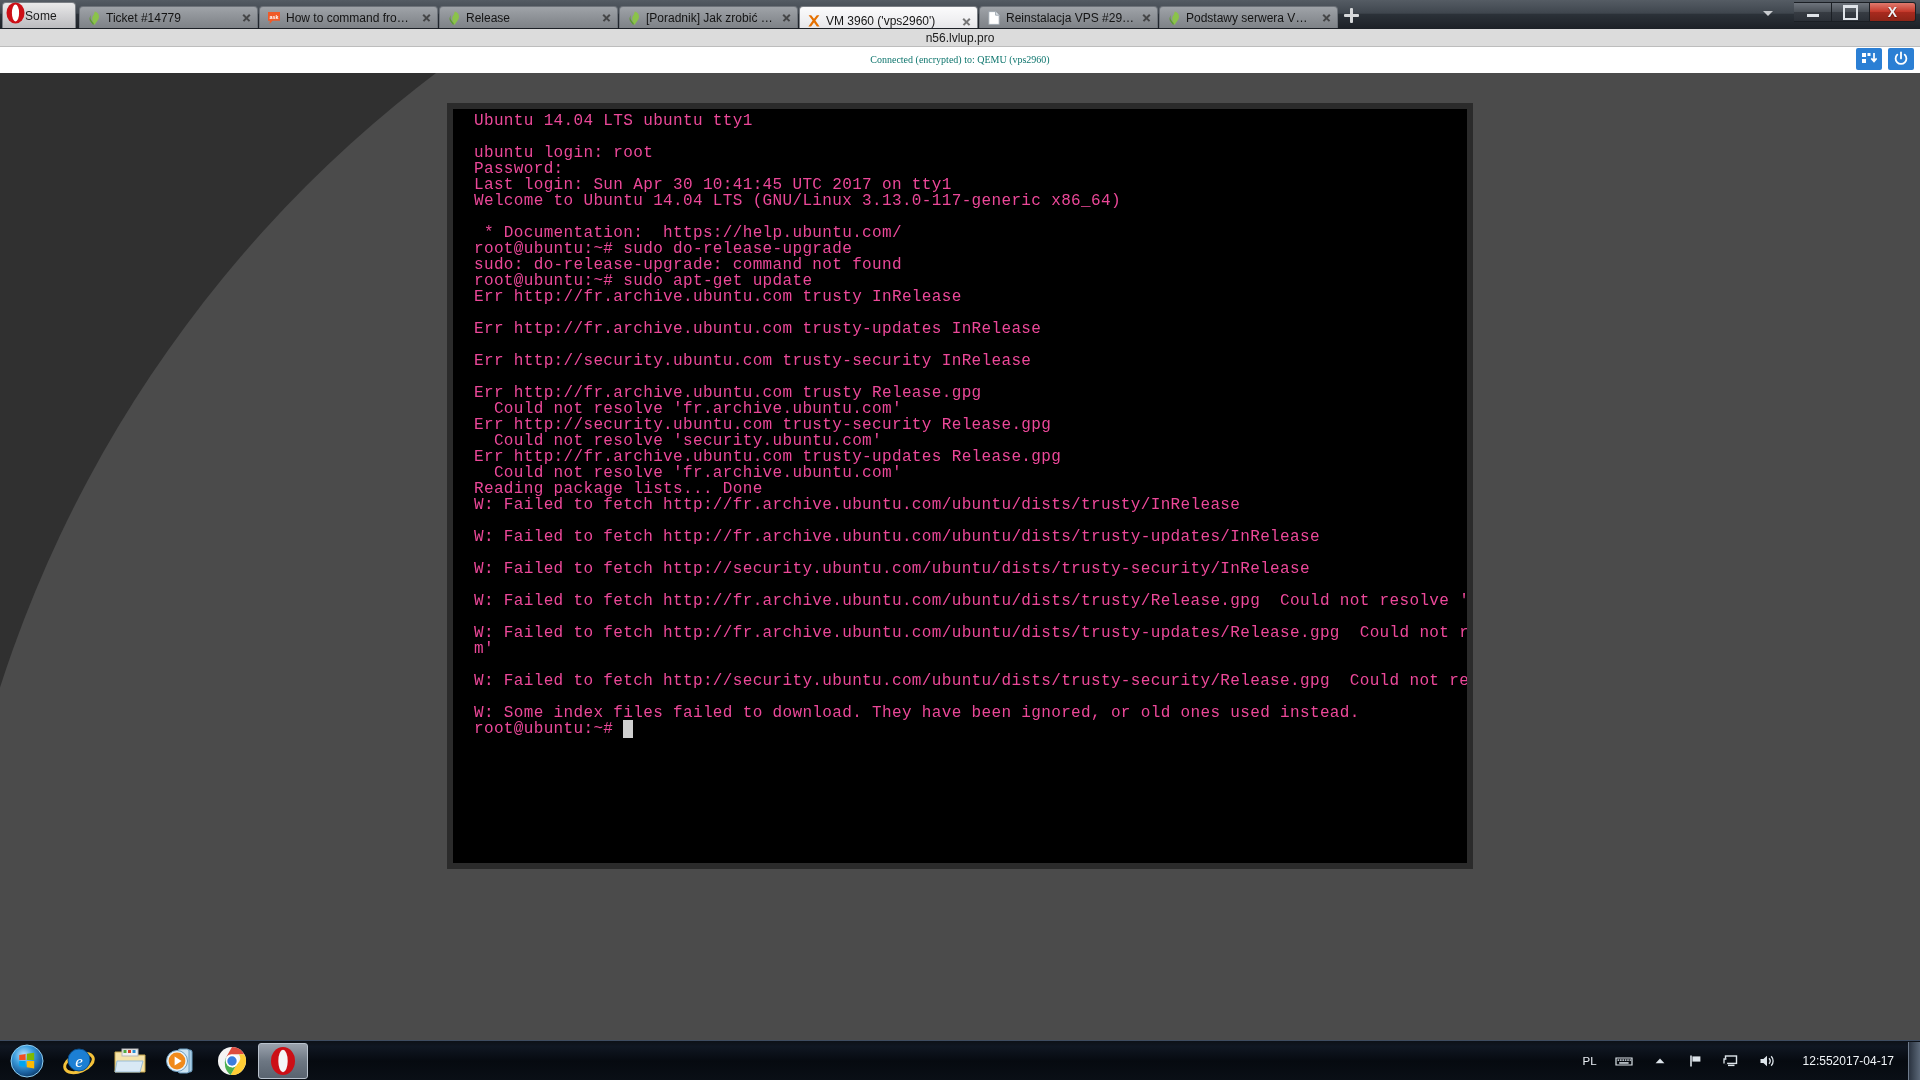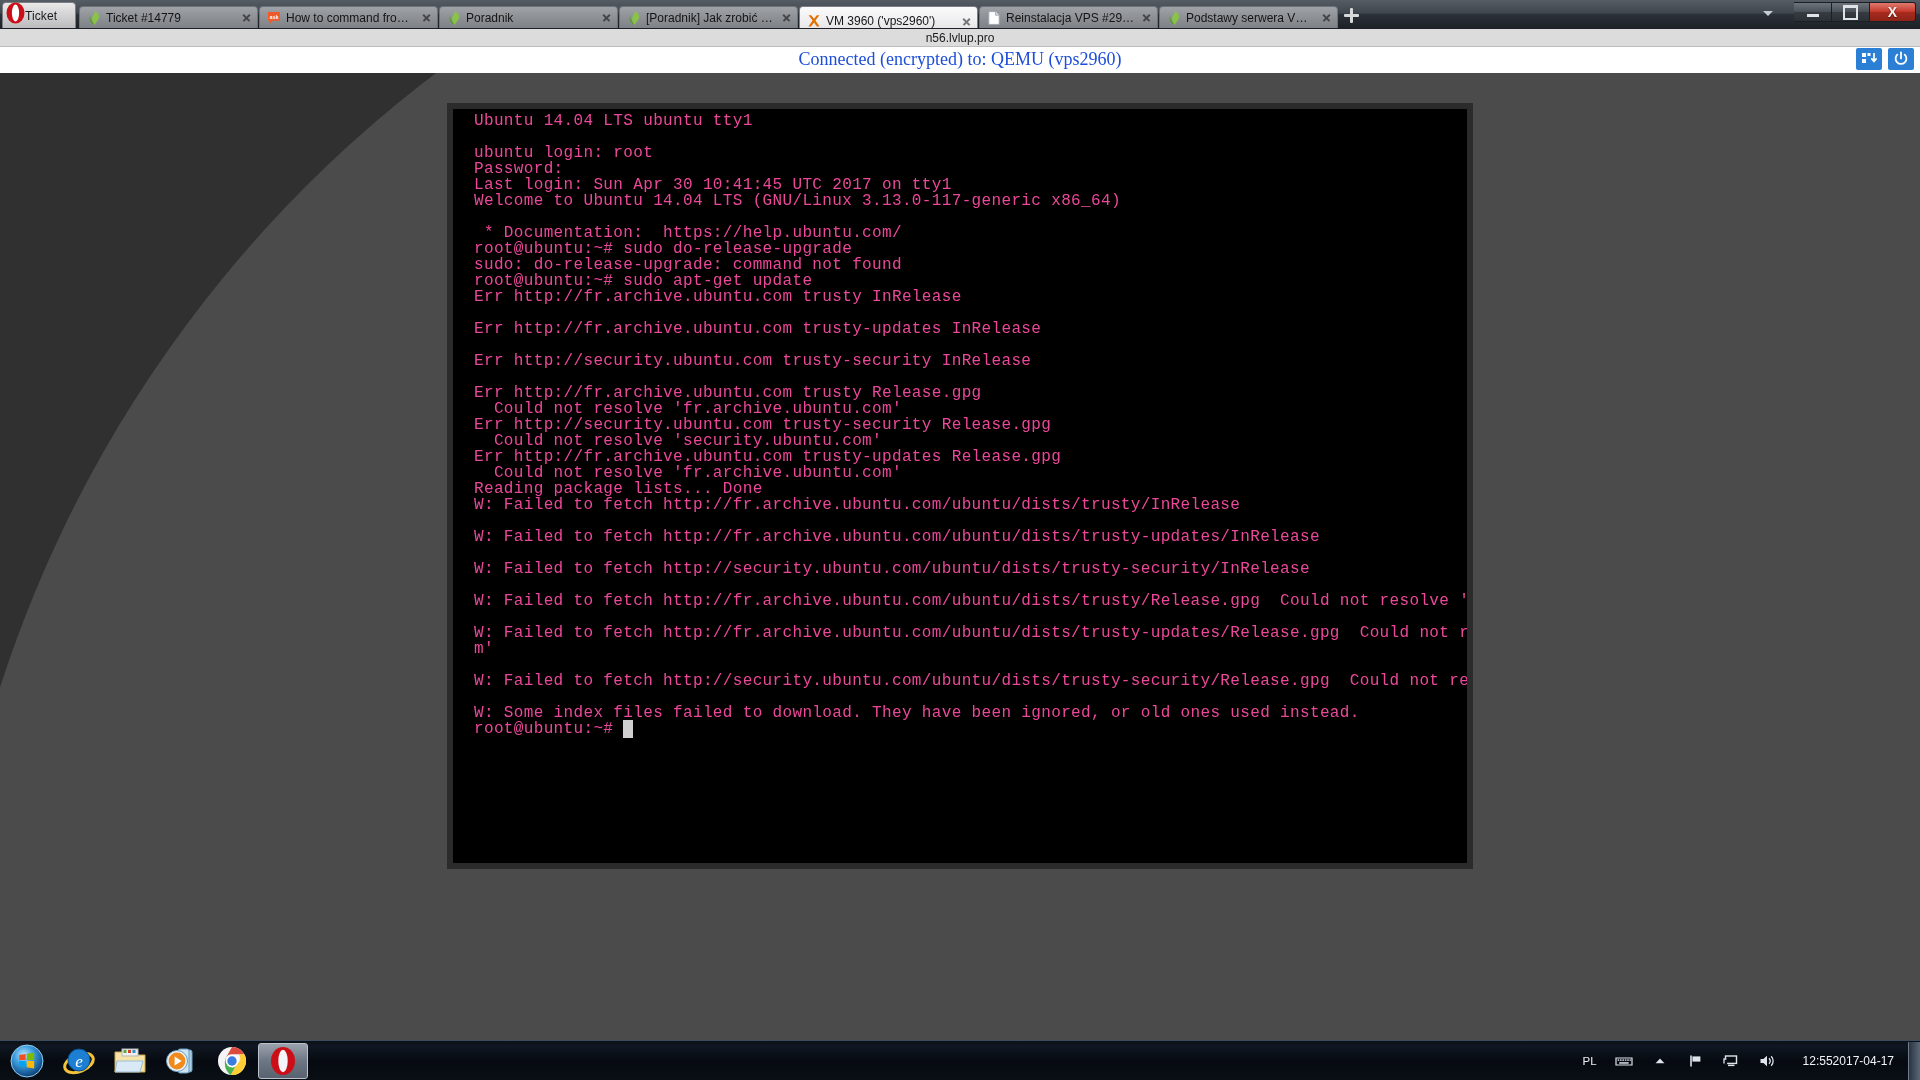--- a/index.html
+++ b/index.html
@@ -100,21 +100,21 @@
   #urlbar {
     height:18px; background:#dcdcdc; border-bottom:1px solid #bdbdbd;
     display:flex; align-items:center; justify-content:center;
     font-family:"Liberation Sans", sans-serif; font-size:12px; color:#1b1b1b;
   }
 
   #vnc-header {
     height:25px; background:#fff; position:relative;
     display:flex; align-items:center; justify-content:center;
   }
-  #vnc-status { font-family:"Liberation Serif", serif; font-size:18px; color:#1d4ed8; }
+  #vnc-status { font-family:"Liberation Serif", serif; font-size:10px; color:#0f766e; }
   #vnc-buttons { position:absolute; right:6px; top:1px; display:flex; gap:6px; }
   .vncbtn { width:26px; height:22px; background:#2b7fd4; border-radius:2px;
     display:flex; align-items:center; justify-content:center; }
 
   
   #page-body { position:absolute; left:0; right:0; top:44px; bottom:0;
     background:#303030; overflow:hidden; }
   #arc { position:absolute; right:-520px; bottom:-1240px;
     width:2500px; height:2500px; border-radius:50%; background:#4b4b4b; }
 
@@ -185,21 +185,21 @@
 
   <div id="titlebar">
 
     <div id="opera-menu">
       <span id="opera-logo">
         <svg width="19" height="22" viewBox="0 0 19 22">
           <ellipse cx="9.5" cy="11" rx="9" ry="10.5" fill="#cc0f16"></ellipse>
           <ellipse cx="9.5" cy="11" rx="3.6" ry="8.4" fill="#ffffff"></ellipse>
         </svg>
       </span>
-      <span class="olabel">Ticket</span>
+      <span class="olabel">Some</span>
     </div>
 
     <div id="tabstrip">
         <div class="tab">
           <span class="favicon">
             <svg width="13" height="14" viewBox="0 0 13 14">
               <path d="M6.6 0.6 C6.6 4 4.2 4.6 4.2 8.2 C4.2 11 5.6 12.4 5.6 13.4 L7.2 13.4 C7.2 11.6 11 9.4 11 5.4 C11 2.6 8.6 1 6.6 0.6 Z" fill="#8bc34a"></path>
               <path d="M5.9 13.4 C5.9 11.4 2.4 10 2.4 6.6 C2.4 5.2 3 4.2 3 4.2 C2 5.2 1.5 6.6 1.5 7.8 C1.5 11 4.6 12.2 4.6 13.4 Z" fill="#5d9c2e"></path>
             </svg>
           </span>
@@ -216,21 +216,21 @@
           <span class="tlabel">How to command from ...</span>
           <span class="tclose"></span>
         </div>
         <div class="tab">
           <span class="favicon">
             <svg width="13" height="14" viewBox="0 0 13 14">
               <path d="M6.6 0.6 C6.6 4 4.2 4.6 4.2 8.2 C4.2 11 5.6 12.4 5.6 13.4 L7.2 13.4 C7.2 11.6 11 9.4 11 5.4 C11 2.6 8.6 1 6.6 0.6 Z" fill="#8bc34a"></path>
               <path d="M5.9 13.4 C5.9 11.4 2.4 10 2.4 6.6 C2.4 5.2 3 4.2 3 4.2 C2 5.2 1.5 6.6 1.5 7.8 C1.5 11 4.6 12.2 4.6 13.4 Z" fill="#5d9c2e"></path>
             </svg>
           </span>
-          <span class="tlabel">Poradnik</span>
+          <span class="tlabel">Release</span>
           <span class="tclose"></span>
         </div>
         <div class="tab">
           <span class="favicon">
             <svg width="13" height="14" viewBox="0 0 13 14">
               <path d="M6.6 0.6 C6.6 4 4.2 4.6 4.2 8.2 C4.2 11 5.6 12.4 5.6 13.4 L7.2 13.4 C7.2 11.6 11 9.4 11 5.4 C11 2.6 8.6 1 6.6 0.6 Z" fill="#8bc34a"></path>
               <path d="M5.9 13.4 C5.9 11.4 2.4 10 2.4 6.6 C2.4 5.2 3 4.2 3 4.2 C2 5.2 1.5 6.6 1.5 7.8 C1.5 11 4.6 12.2 4.6 13.4 Z" fill="#5d9c2e"></path>
             </svg>
           </span>
           <span class="tlabel">[Poradnik] Jak zrobić w...</span>

